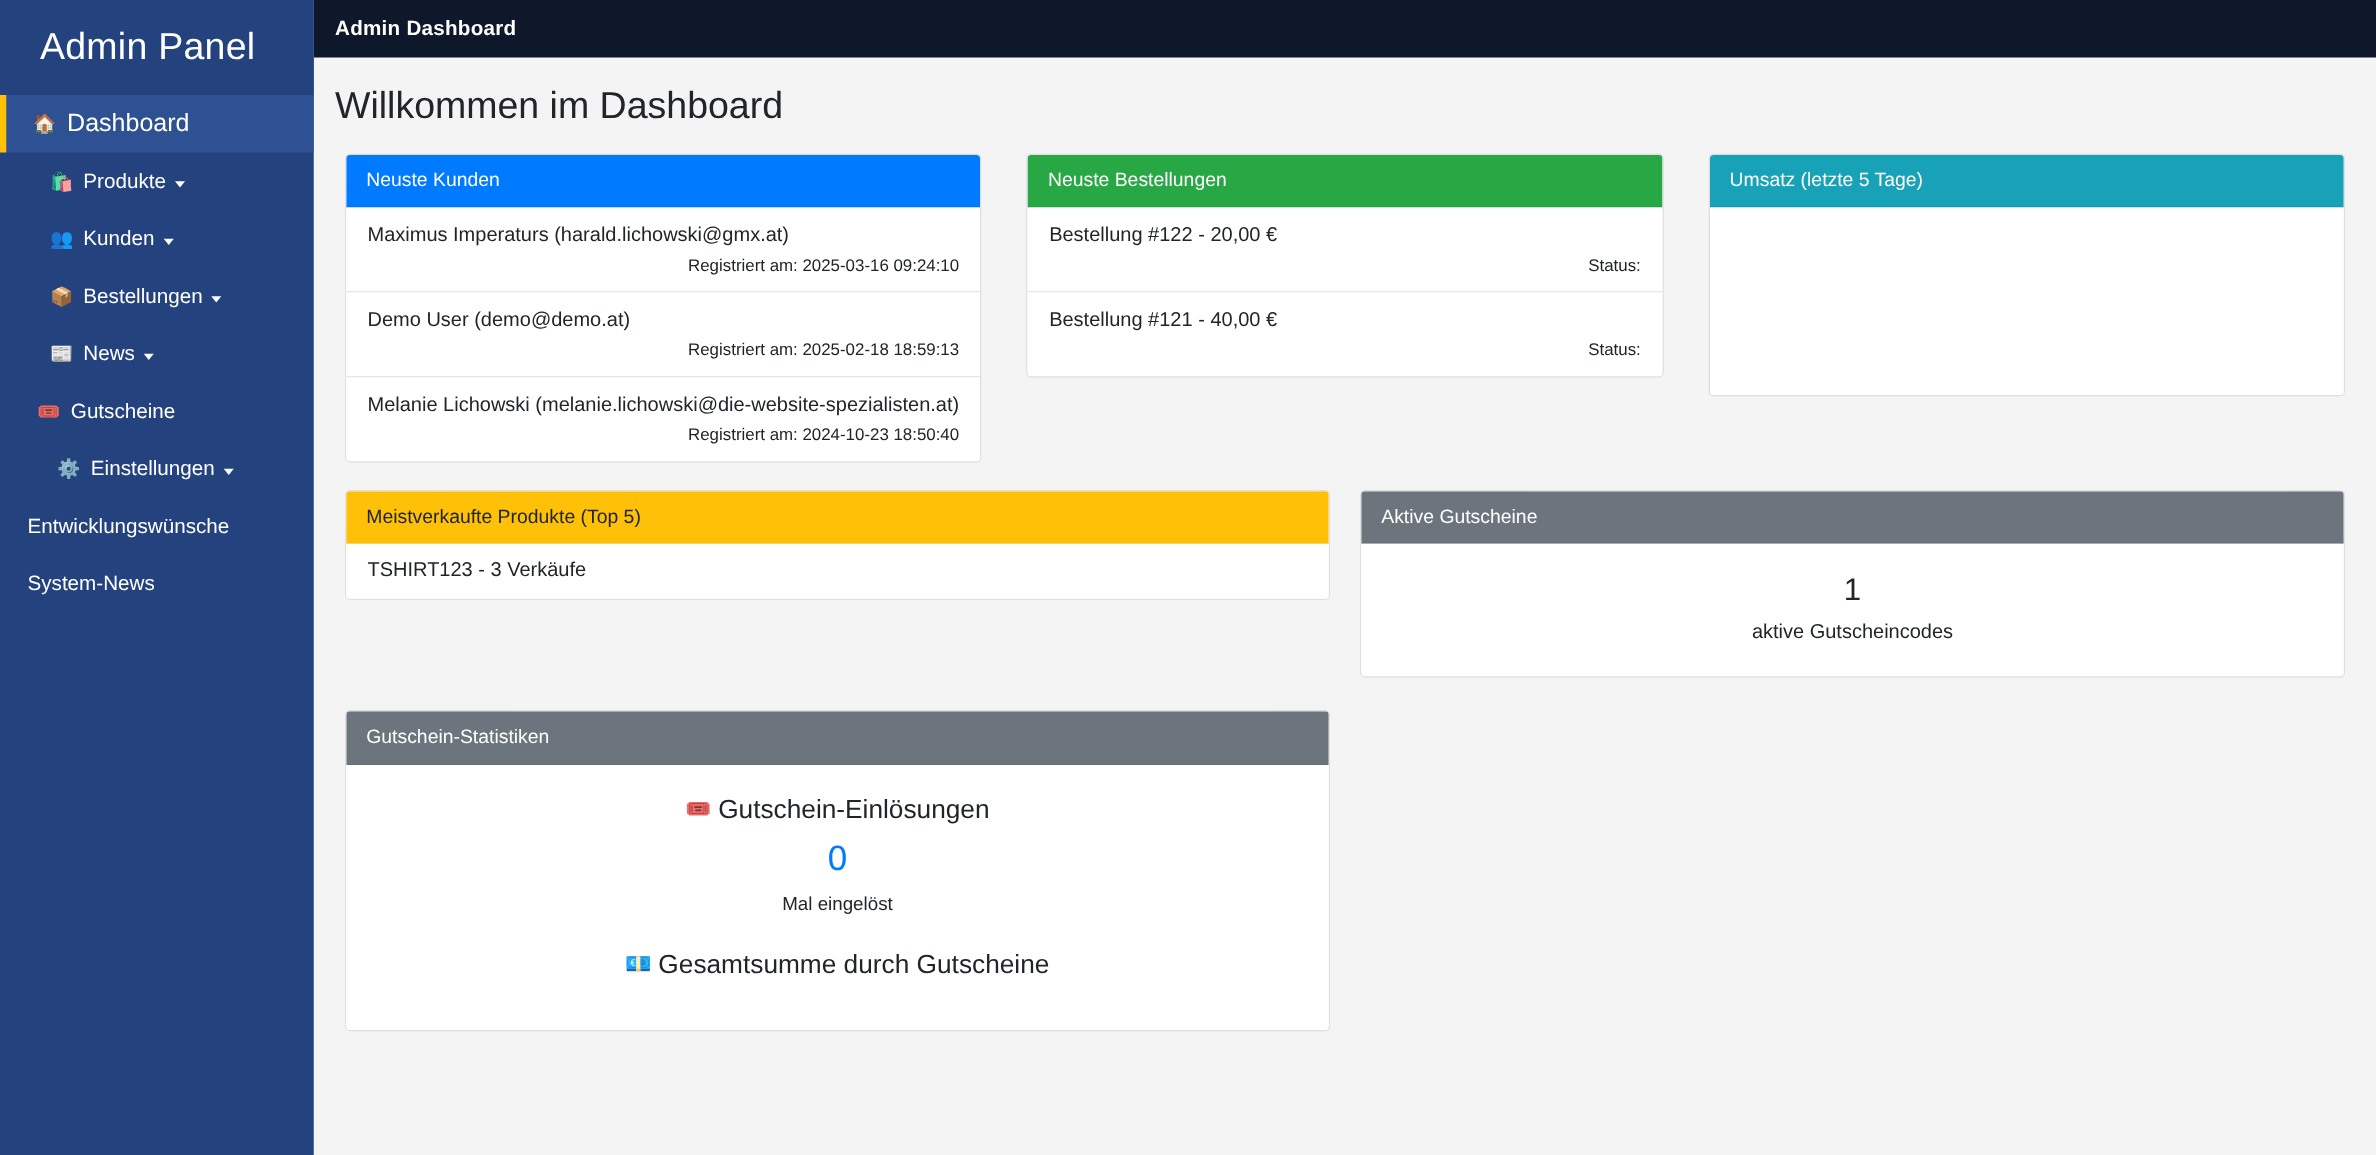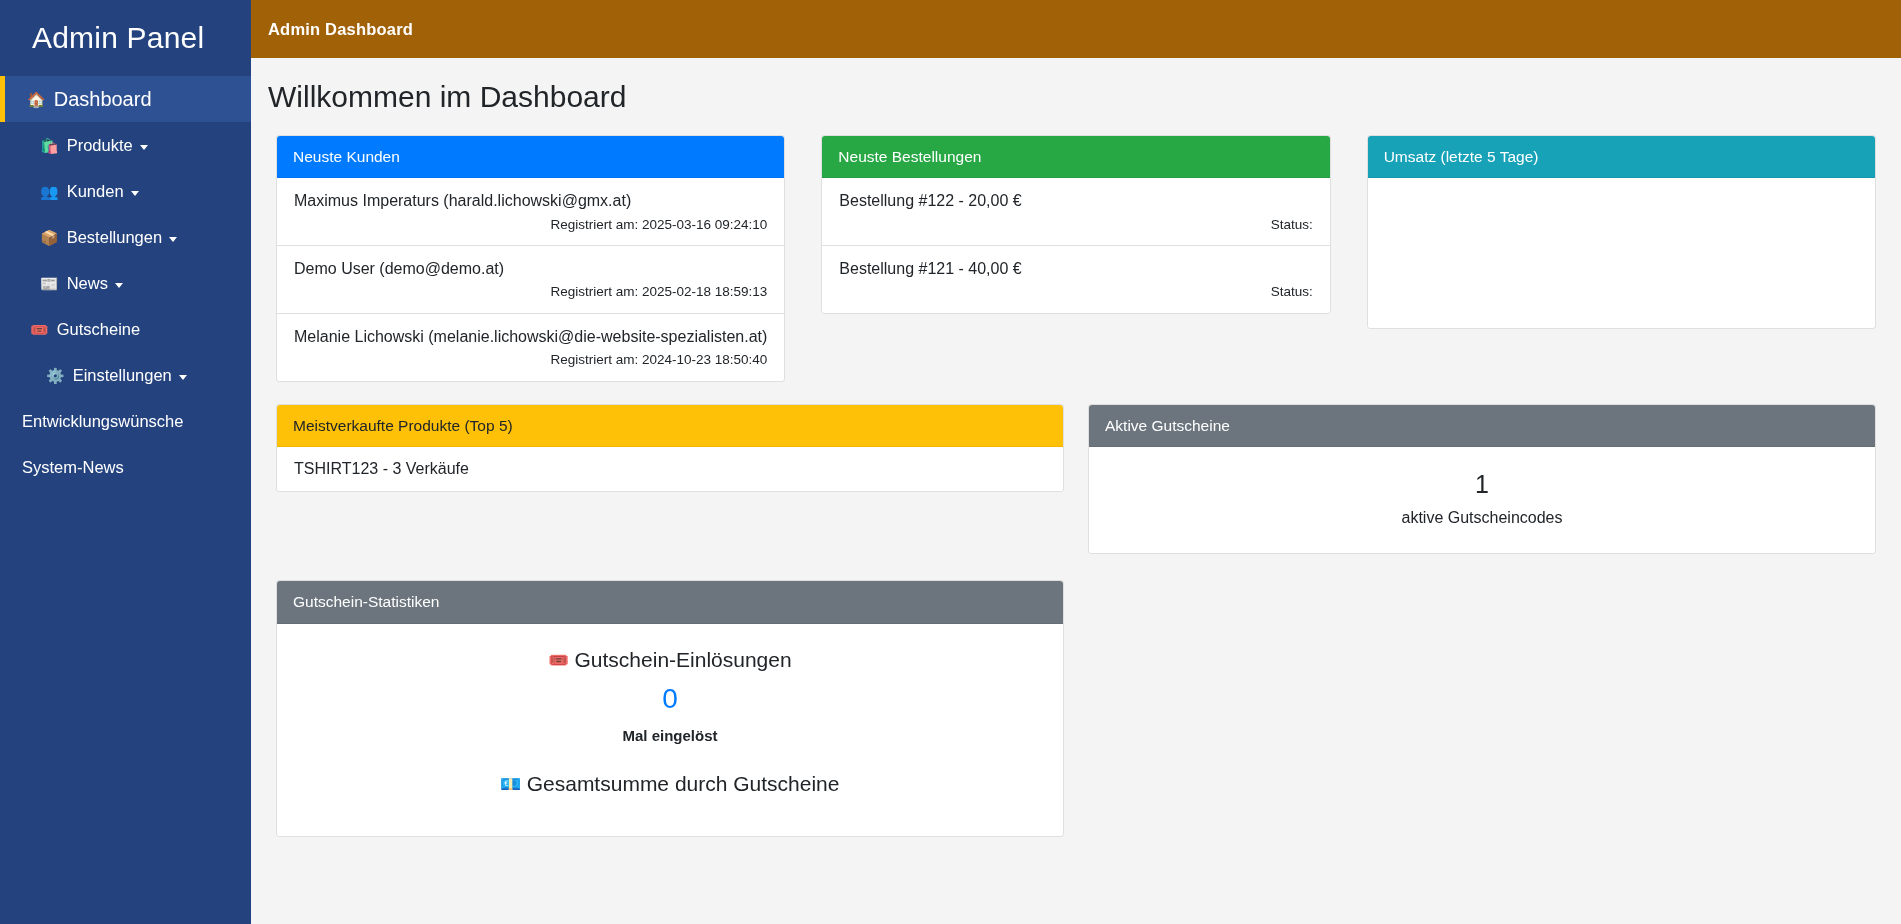--- a/index.html
+++ b/index.html
@@ -92,22 +92,22 @@
 
   
   .main {
     flex: 1 1 auto;
     position: relative;
     background: #f4f4f4;
     overflow: hidden;
   }
 
   .topbar {
-    height: 58px;
-    background: #a16207;
+    height: 46px;
+    background: #0f172a;
     display: flex;
     align-items: center;
     padding-left: 17px;
   }
   .topbar-title {
     color: #ffffff;
     font-size: 16.5px;
     font-weight: bold;
     letter-spacing: 0.2px;
   }
@@ -237,21 +237,20 @@
   .stat-value {
     font-size: 28px;
     color: #007bff;
     line-height: 1.3;
     margin-bottom: 10px;
   }
   .stat-caption {
     font-size: 15px;
     color: #212529;
     margin-bottom: 26px;
-    font-weight: bold;
   }
 </style>
 </head>
 <body>
 
 <div id="app">
 
   <aside class="sidebar">
     <div class="sidebar-brand">
       <span class="sidebar-brand-text">Admin Panel</span>

